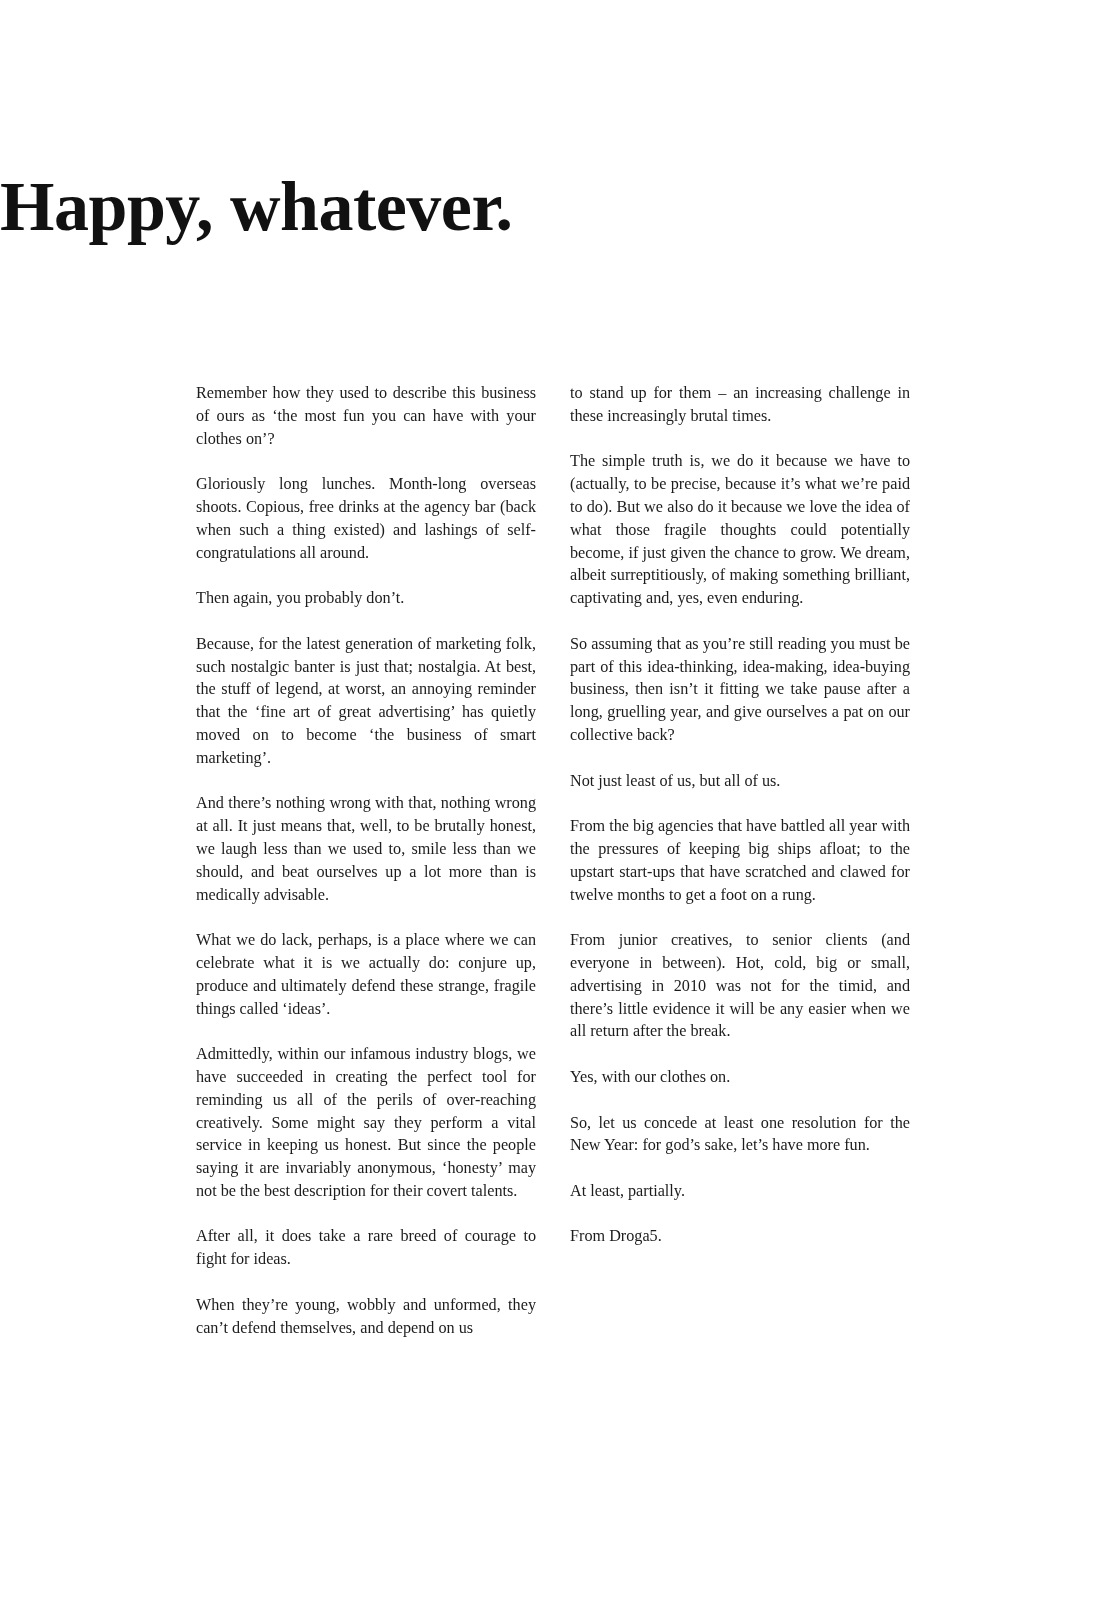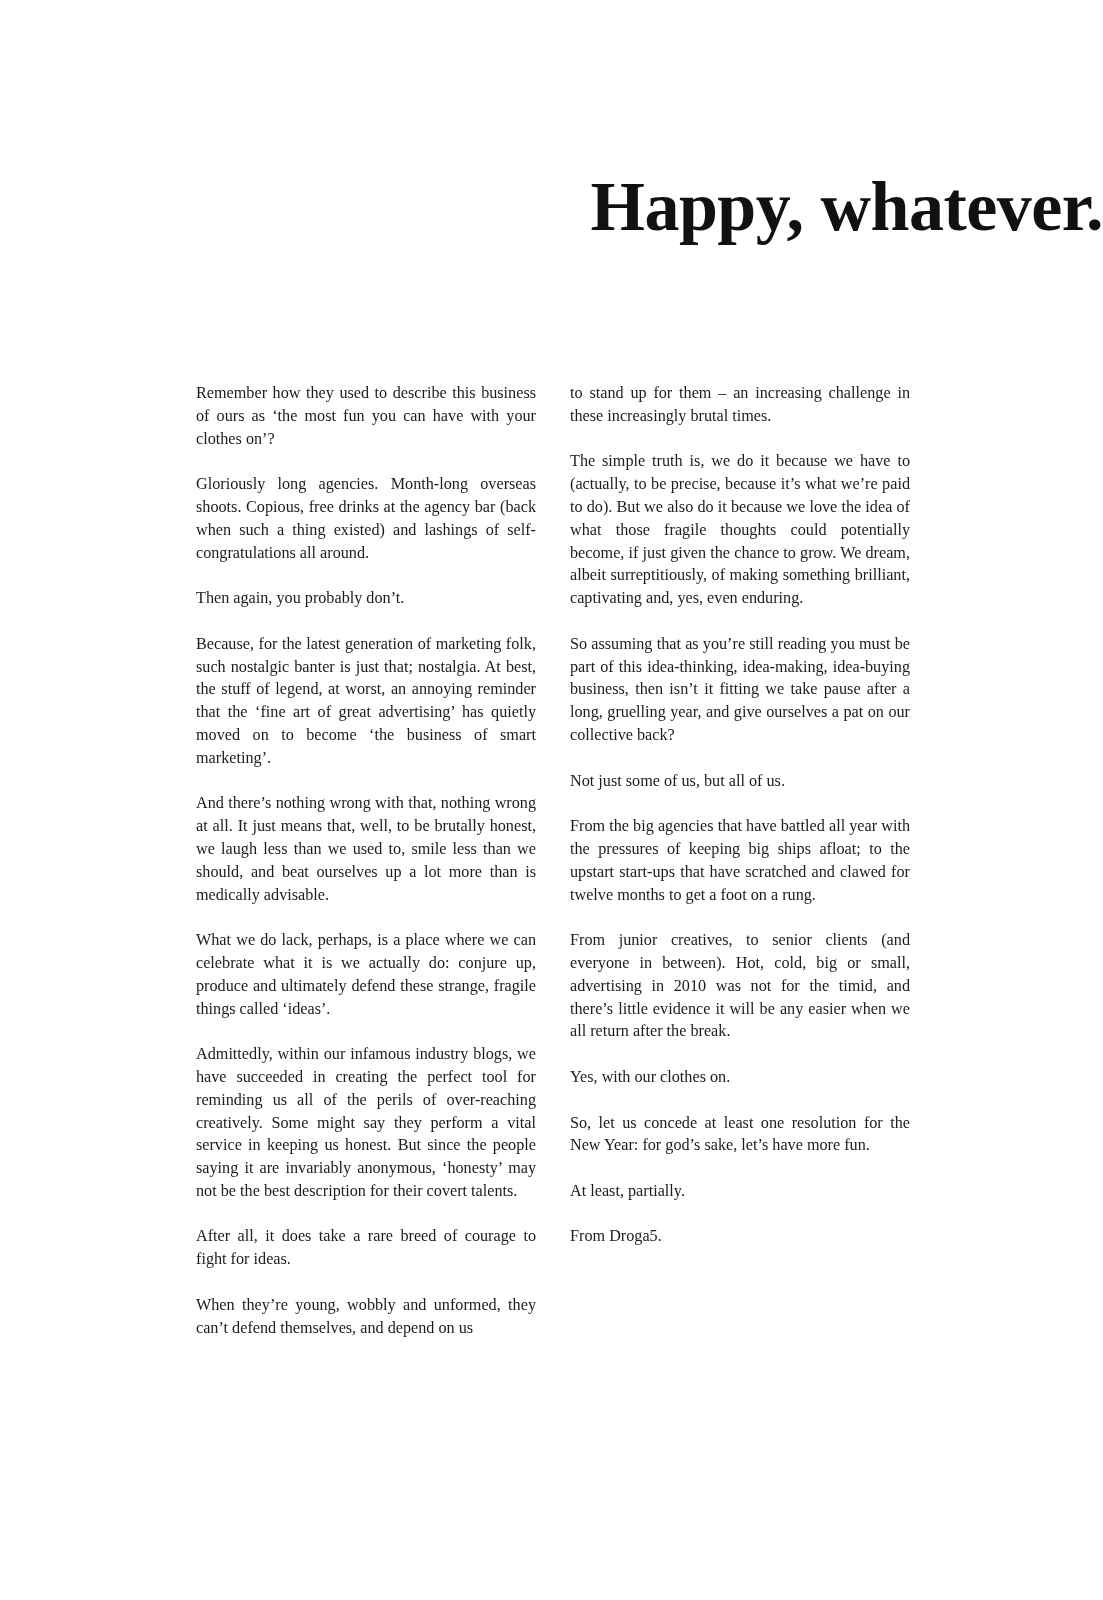--- a/index.html
+++ b/index.html
@@ -21,21 +21,21 @@
       width: 1103px;
       height: 1600px;
       background: #ffffff;
     }
     .headline {
       position: absolute;
       left: 0;
       width: 1103px;
       top: 162px;
       margin: 0;
-      text-align: right;
+      text-align: left;
       font-family: "Liberation Serif", "DejaVu Serif", serif;
       font-weight: bold;
       font-size: 70px;
       line-height: 90px;
       letter-spacing: -0.5px;
       color: #111111;
     }
     .column {
       position: absolute;
       top: 382px;
@@ -53,35 +53,35 @@
     }
   </style>
 </head>
 <body>
 
 <div class="page">
   <h1 class="headline">Happy, whatever.</h1>
 
   <div class="column col-left">
     <p>Remember how they used to describe this business of ours as ‘the most fun you can have with your clothes on’?</p>
-    <p>Gloriously long agencies. Month-long overseas shoots. Copious, free drinks at the agency bar (back when such a thing existed) and lashings of self-congratulations all around.</p>
+    <p>Gloriously long lunches. Month-long overseas shoots. Copious, free drinks at the agency bar (back when such a thing existed) and lashings of self-congratulations all around.</p>
     <p>Then again, you probably don’t.</p>
     <p>Because, for the latest generation of marketing folk, such nostalgic banter is just that; nostalgia. At best, the stuff of legend, at worst, an annoying reminder that the ‘fine art of great advertising’ has quietly moved on to become ‘the business of smart marketing’.</p>
     <p>And there’s nothing wrong with that, nothing wrong at all. It just means that, well, to be brutally honest, we laugh less than we used to, smile less than we should, and beat ourselves up a lot more than is medically advisable.</p>
     <p>What we do lack, perhaps, is a place where we can celebrate what it is we actually do: conjure up, produce and ultimately defend these strange, fragile things called ‘ideas’.</p>
     <p>Admittedly, within our infamous industry blogs, we have succeeded in creating the perfect tool for reminding us all of the perils of over-reaching creatively. Some might say they perform a vital service in keeping us honest. But since the people saying it are invariably anonymous, ‘honesty’ may not be the best description for their covert talents.</p>
     <p>After all, it does take a rare breed of courage to fight for ideas.</p>
     <p>When they’re young, wobbly and unformed, they can’t defend themselves, and depend on us</p>
   </div>
 
   <div class="column col-right">
     <p>to stand up for them – an increasing challenge in these increasingly brutal times.</p>
     <p>The simple truth is, we do it because we have to (actually, to be precise, because it’s what we’re paid to do). But we also do it because we love the idea of what those fragile thoughts could potentially become, if just given the chance to grow. We dream, albeit surreptitiously, of making something brilliant, captivating and, yes, even enduring.</p>
     <p>So assuming that as you’re still reading you must be part of this idea-thinking, idea-making, idea-buying business, then isn’t it fitting we take pause after a long, gruelling year, and give ourselves a pat on our collective back?</p>
-    <p>Not just some of us, but all of us.</p>
+    <p>Not just least of us, but all of us.</p>
     <p>From the big agencies that have battled all year with the pressures of keeping big ships afloat; to the upstart start-ups that have scratched and clawed for twelve months to get a foot on a rung.</p>
     <p>From junior creatives, to senior clients (and everyone in between). Hot, cold, big or small, advertising in 2010 was not for the timid, and there’s little evidence it will be any easier when we all return after the break.</p>
     <p>Yes, with our clothes on.</p>
     <p>So, let us concede at least one resolution for the New Year: for god’s sake, let’s have more fun.</p>
     <p>At least, partially.</p>
     <p>From Droga5.</p>
   </div>
 </div>
 
 </body></html>

